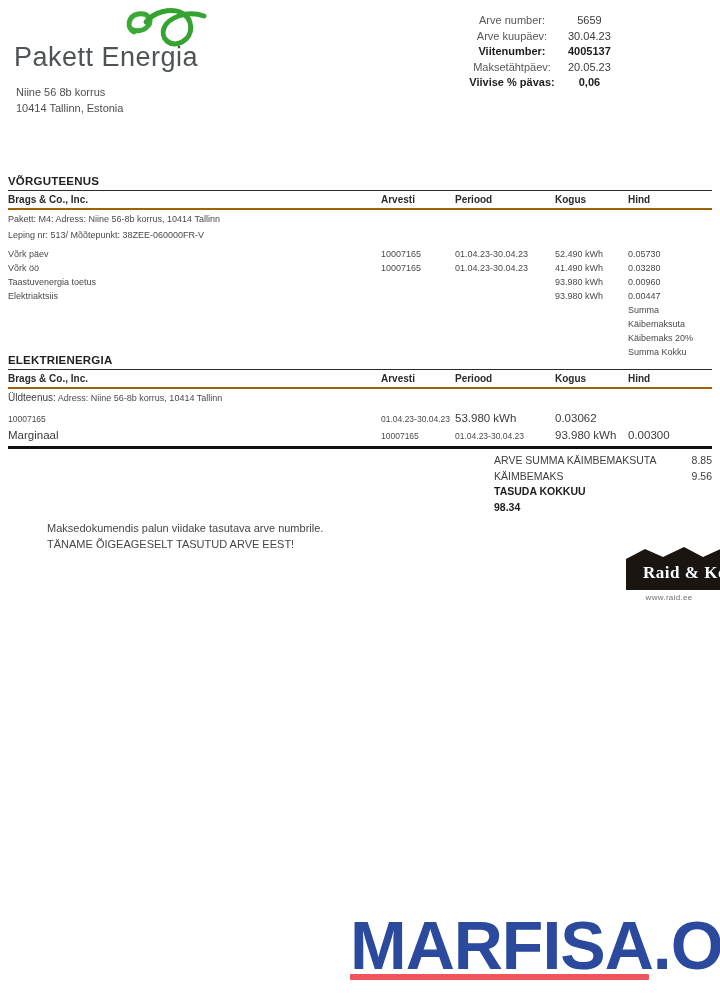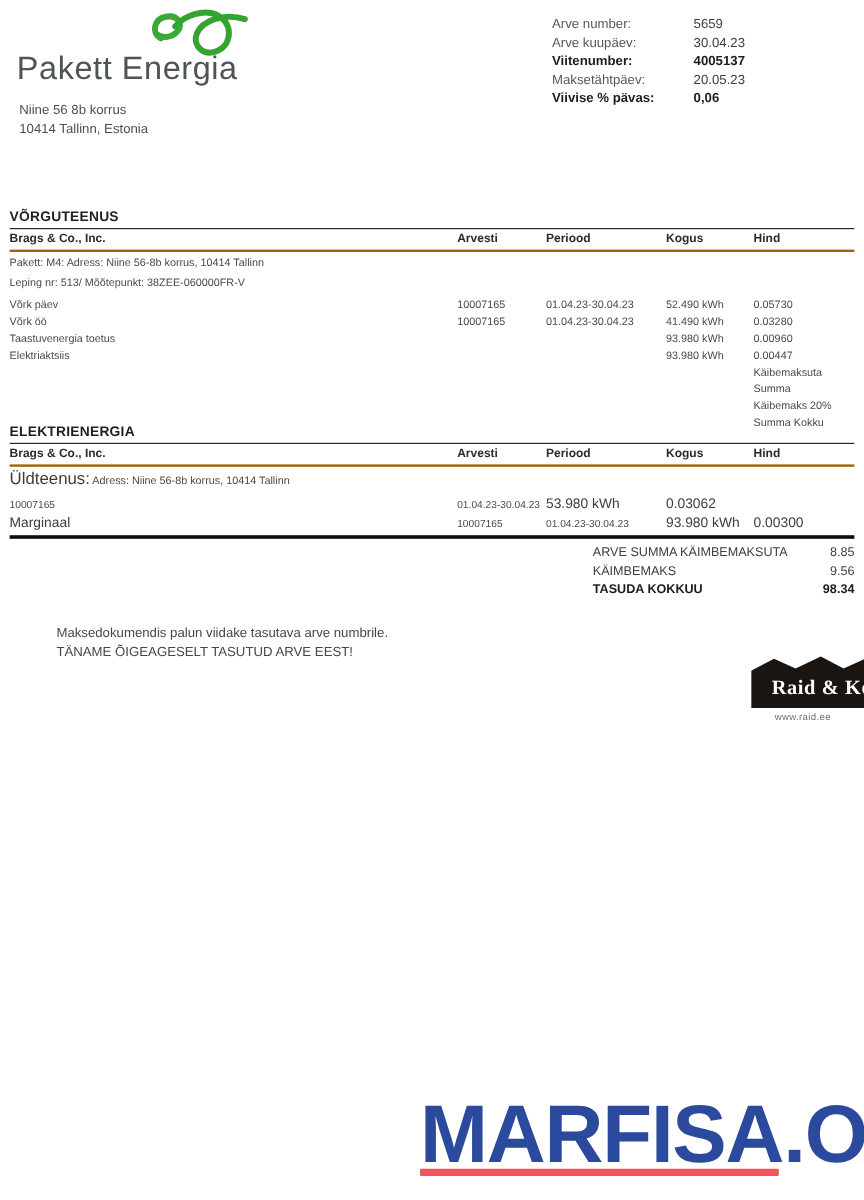--- a/index.html
+++ b/index.html
@@ -11,50 +11,50 @@
     color:#3d3d3d;
     overflow:hidden;
   }
 
   
   .logo-block { position:absolute; left:14px; top:6px; width:220px; }
   .logo-swirl { position:absolute; left:106px; top:0; }
   .logo-text { position:absolute; left:0; top:36px; font-size:27px; font-weight:500; color:#4d5356; letter-spacing:0.5px; }
   .addr { position:absolute; left:16px; top:84px; font-size:11px; line-height:16px; color:#4f4f4f; }
 
-  .meta { position:absolute; left:460px; top:13px; display:grid; grid-template-columns:104px auto; column-gap:14px; font-size:11px; line-height:15.6px; }
+  .meta { position:absolute; left:460px; top:13px; display:grid; grid-template-columns:104px auto; column-gap:4px; font-size:11px; line-height:15.6px;text-align:center; }
   .meta .lbl { color:#575757; }
   .meta .val { color:#3c3c3c; }
   .meta .b { font-weight:bold; color:#1d1d1d; }
 
   
   .section { position:absolute; left:8px; right:8px; }
   #sec1 { top:175px; }
   #sec2 { top:354px; }
   .sec-title { font-size:11.5px; font-weight:bold; color:#1f1f1f; letter-spacing:0.2px; margin-bottom:3px; }
   .rule-thin { border-top:1.5px solid #2c2c2c; }
   .hdr-row { display:grid; grid-template-columns:373px 74px 100px 73px 84px; padding:3px 0 3px; border-bottom:2px solid #a16207; align-items:baseline; }
   .hdr-row .vendor { font-size:10px; font-weight:bold; color:#2b2b2b; }
   .hdr-row .col { font-size:10px; font-weight:bold; color:#2b2b2b; }
   .info-line { font-size:9px; line-height:14px; color:#4a4a4a; margin-top:2px; }
-  .info-line .big { font-size:14px; color:#3d3d3d; }
+  .info-line .big { font-size:10px; color:#3d3d3d; }
   .rows { margin-top:5px; }
   .t-row { display:grid; grid-template-columns:373px 74px 100px 73px 84px; align-items:baseline; line-height:14px; }
   .t-row .c { font-size:9px; color:#4a4a4a; }
   .t-row.big-row { line-height:16px; }
   .t-row.big-row .c-label, .t-row.big-row .c-kogus, .t-row.big-row .c-hind { font-size:11.5px; color:#3c3c3c; }
   .t-row.big-row .c-arvesti, .t-row.big-row .c-periood { font-size:8.5px; }
   .hind-only { display:grid; grid-template-columns:620px 84px; line-height:14px; }
   .hind-only .c { font-size:9px; color:#4a4a4a; }
   .rule-heavy { border-top:3px solid #101010; margin-top:2px; }
 
   
   .summary { position:absolute; right:8px; top:453px; width:218px; font-size:10.5px; line-height:15.5px; color:#3e3e3e; }
   .sum-row { display:flex; justify-content:space-between; }
-  .sum-row.b { font-weight:bold; color:#1c1c1c; }
+  .sum-row.b { font-weight:bold; color:#1c1c1c;flex-direction:column; }
 
   
   .note { position:absolute; left:47px; top:521px; font-size:11px; line-height:15.5px; color:#464646; }
   .stamp { position:absolute; left:594px; top:545px; width:118px; text-align:center;padding-left:32px; }
   .stamp-box { position:relative; width:118px; height:45px; }
   .stamp-label { position:absolute; left:0; right:0; top:18px; color:#ffffff; font-family:"Liberation Serif", serif; font-weight:bold; font-size:17px; letter-spacing:0.5px; }
   .stamp-url { margin-top:3px; font-size:8px; color:#6f6f6f; letter-spacing:0.3px; }
 
   .brand { position:absolute; right:10px; bottom:20px; width:360px; text-align:left; }
   .brand-text { font-size:68px; font-weight:bold; letter-spacing:-1px; line-height:52px; }
@@ -128,25 +128,25 @@
     </div>
     <div class="t-row">
       <div class="c c-label">Elektriaktsiis</div>
       <div class="c c-arvesti"></div>
       <div class="c c-periood"></div>
       <div class="c c-kogus">93.980 kWh</div>
       <div class="c c-hind">0.00447</div>
     </div>
     <div class="hind-only">
       <div></div>
+        <div class="c">Summa</div>
+    </div>
+    <div class="hind-only">
+      <div></div>
         <div class="c">Käibemaksuta</div>
-    </div>
-    <div class="hind-only">
-      <div></div>
-        <div class="c">Summa</div>
     </div>
     <div class="hind-only">
       <div></div>
         <div class="c">Käibemaks 20%</div>
     </div>
     <div class="hind-only">
       <div></div>
         <div class="c">Summa Kokku</div>
     </div>
   </div>

